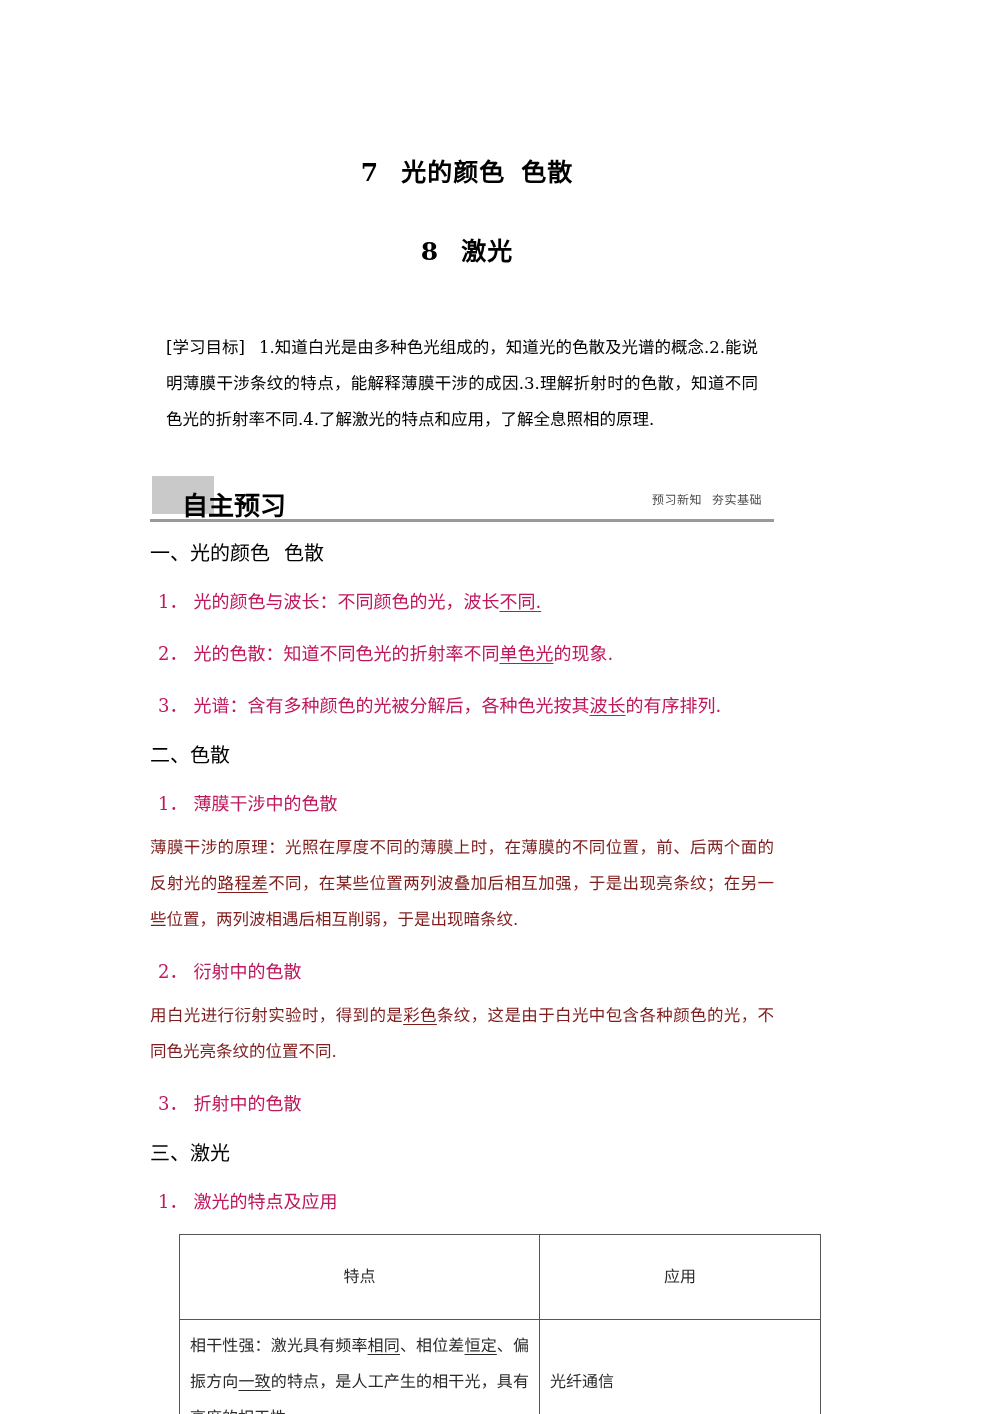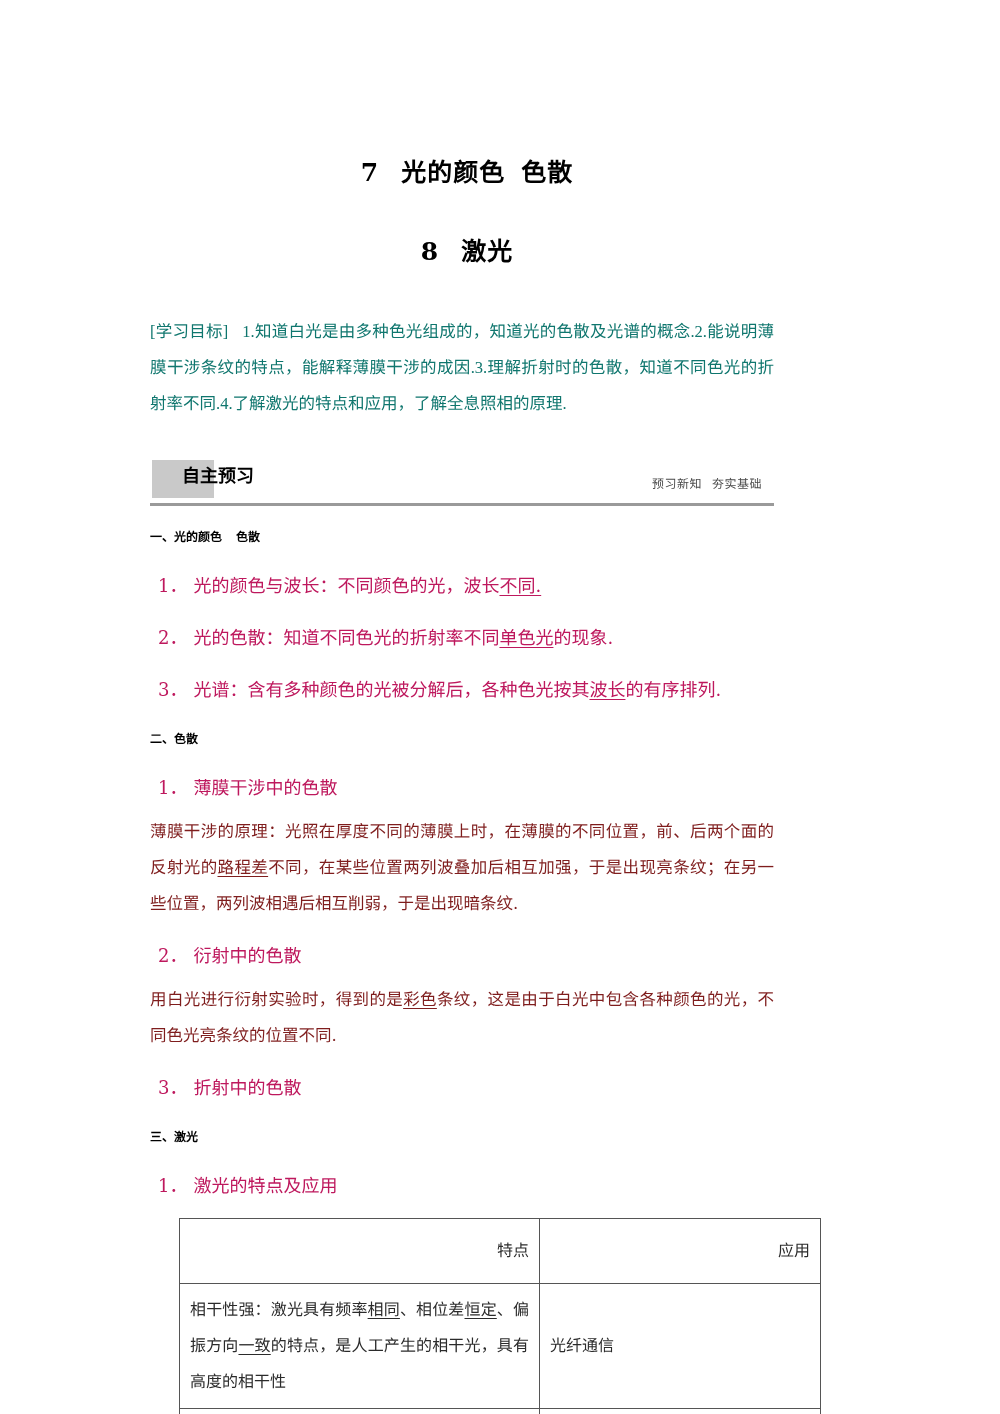--- a/index.html
+++ b/index.html
@@ -38,28 +38,27 @@
   #title-2 { margin: 0; padding-top: 43px; padding-left: 10px; }
   .ttl-num {
     font-family: "DejaVu Serif", "Liberation Serif", serif;
     font-weight: bold;
   }
   .ttl-gap { display: inline-block; width: 22px; }
   .ttl-gap-sm { display: inline-block; width: 16px; }
 
   
   .objectives {
-    margin: 0;
+    margin: 16px;
     padding-top: 47px;
     font-size: 16.5px;
     line-height: 36px;
     text-align: justify;
     text-justify: inter-ideograph;
-    color: #0f766e;
-    font-family: Liberation Serif, serif;
+    color: #000000;
   }
   .obj-label { white-space: nowrap; }
   .obj-gap { display: inline-block; width: 14px; }
 
   
   .banner {
     position: relative;
     margin-top: 38px;
     height: 46px;
   }
@@ -67,24 +66,24 @@
     position: absolute;
     left: 2px;
     top: 0px;
     width: 62px;
     height: 38px;
     background: #c9c9c9;
   }
   .banner-title {
     position: absolute;
     left: 32px;
-    top: 1px;
+    top: 15px;
     font-family: "DejaVu Sans", "Liberation Sans", sans-serif;
     font-weight: bold;
-    font-size: 18px;
+    font-size: 26px;
     letter-spacing: 0px;
     color: #000;
     line-height: 30px;
   }
   .banner-sub {
     position: absolute;
     right: 12px;
     top: 14px;
     font-size: 12px;
     color: #4a4a4a;
@@ -97,22 +96,22 @@
     left: 0;
     right: 0;
     bottom: 0px;
     height: 3px;
     background: #9a9a9a;
   }
 
   
   .sec-head {
     font-family: "DejaVu Sans", "Liberation Sans", sans-serif;
-    font-weight: bold;
-    font-size: 12px;
+    font-weight: normal;
+    font-size: 20px;
     color: #000;
     margin: 16px 0 0 0;
     line-height: 30px;
   }
   .sec-head .sp { display: inline-block; width: 14px; }
 
   p.line {
     margin: 8px;
     padding-top: 8px;
     font-size: 18px;
@@ -152,23 +151,23 @@
   .laser-table td, .laser-table th {
     border: 1.4px solid #555;
     padding: 8px 10px;
     font-size: 16px;
     line-height: 36px;
     color: #2b2b2b;
     font-weight: normal;
     vertical-align: middle;
   }
   .laser-table th {
-    text-align: right;
+    text-align: center;
     height: 36px;
-    padding: 14px 10px;
+    padding: 24px 10px;
   }
   .col-a { width: 360px; }
   .col-b { width: 281px; }
   .cell-center { text-align: left; }
   .cell-just { text-align: justify; text-justify: inter-ideograph; }
 </style>
 </head>
 <body>
 
 <div class="page">

